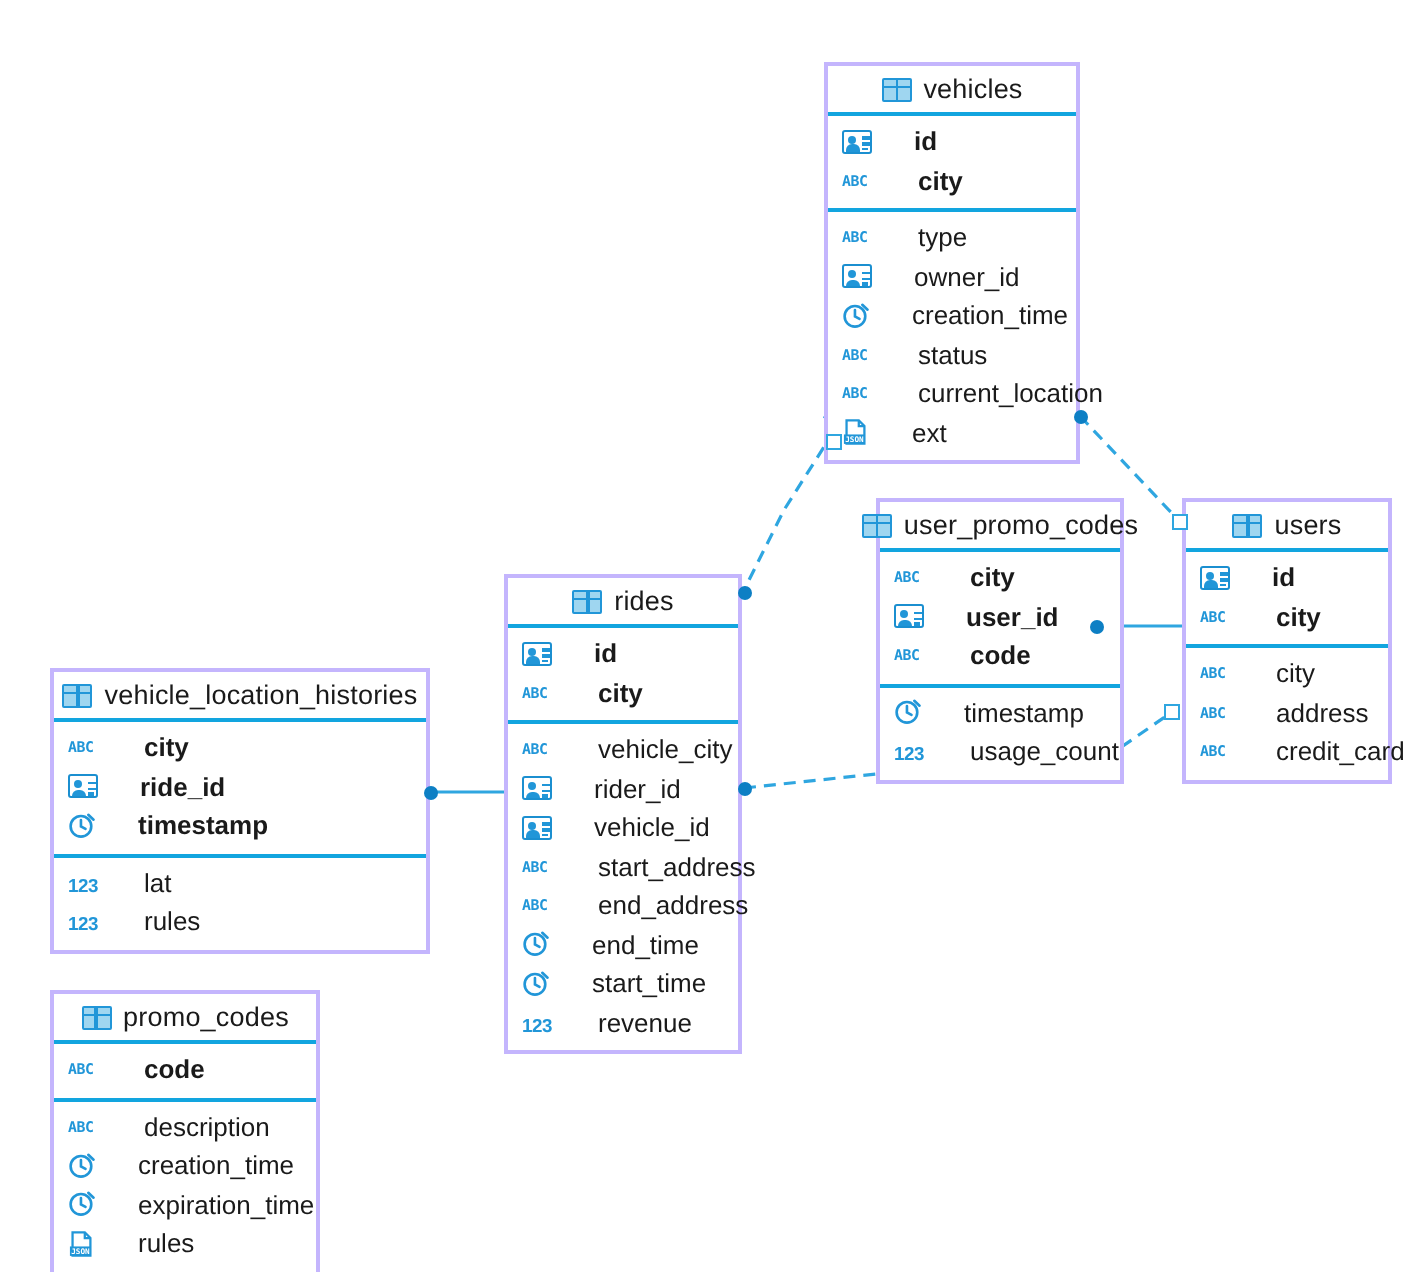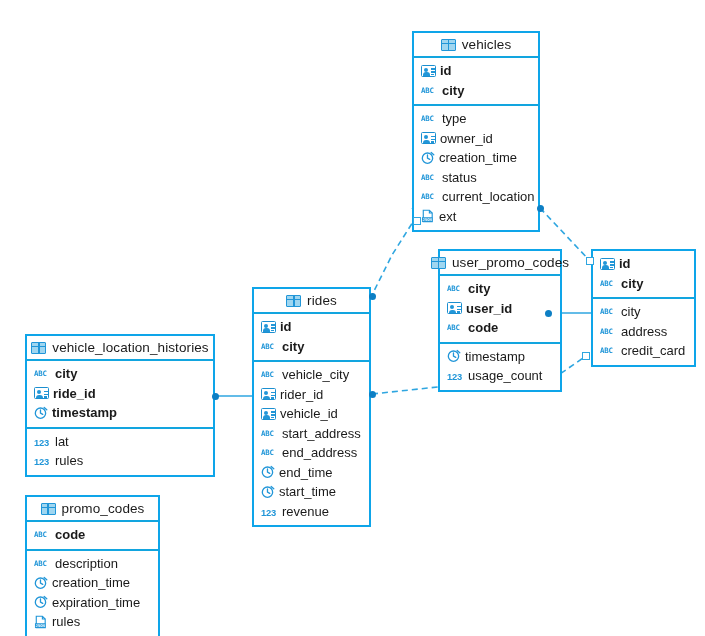--- a/index.html
+++ b/index.html
@@ -4,21 +4,21 @@
 <style>
   html,body{margin:0;padding:0;background:#ffffff;}
   body{width:705px;height:636px;position:relative;overflow:hidden;
        font-family:"Liberation Sans","DejaVu Sans",sans-serif;}
   #canvas{position:absolute;left:0;top:0;width:705px;height:636px;}
   #edges{position:absolute;left:0;top:0;width:705px;height:636px;pointer-events:none;}
 
   .table-node{
     position:absolute;
     box-sizing:border-box;
-    border:2px solid #0ea5e9;
+    border:2px solid #c4b5fd;
     background:#ffffff;
   }
   .tbl-header{
     box-sizing:border-box;
     height:25px;
     border-bottom:2px solid #12A5DF;
     display:flex;align-items:center;justify-content:center;
     gap:6px;
     padding:0 8px;
     background:#ffffff;
@@ -28,21 +28,21 @@
     color:#1a1a1a;
     white-space:nowrap;
     letter-spacing:0.1px;
   }
   .tbl-section{
     box-sizing:border-box;
     padding:3px 0 4px 0;
   }
   .tbl-section.keys{border-bottom:2px solid #12A5DF;}
   .col-row{
-    display:flex;align-items:center;gap:4px;
+    display:flex;align-items:center;gap:21px;
     padding:0.5px 6px 0.5px 7px;
     height:18.5px;
     white-space:nowrap;
   }
   .col-name{font-size:13px;color:#1a1a1a;}
   .col-row.pk .col-name{font-weight:bold;}
 
   
   .ico{flex:0 0 auto;display:inline-block;position:relative;}
 
@@ -202,20 +202,24 @@
         </div>
         <div class="col-row">
           <span class="ico ico-123">
             <span>123</span>
           </span>
           <span class="col-name">usage_count</span>
         </div>
       </div>
     </div>
     <div class="table-node" style="left: 591px; top: 249px; width: 105px;">
+      <div class="tbl-header">
+        <span class="ico ico-table"></span>
+        <span class="tbl-title">users</span>
+      </div>
       <div class="tbl-section keys">
         <div class="col-row pk">
           <span class="ico ico-uuid">
             <i class="head"></i>
             <i class="body"></i>
             <i class="l1"></i>
             <i class="l2"></i>
             <i class="l3"></i>
           </span>
           <span class="col-name">id</span>

